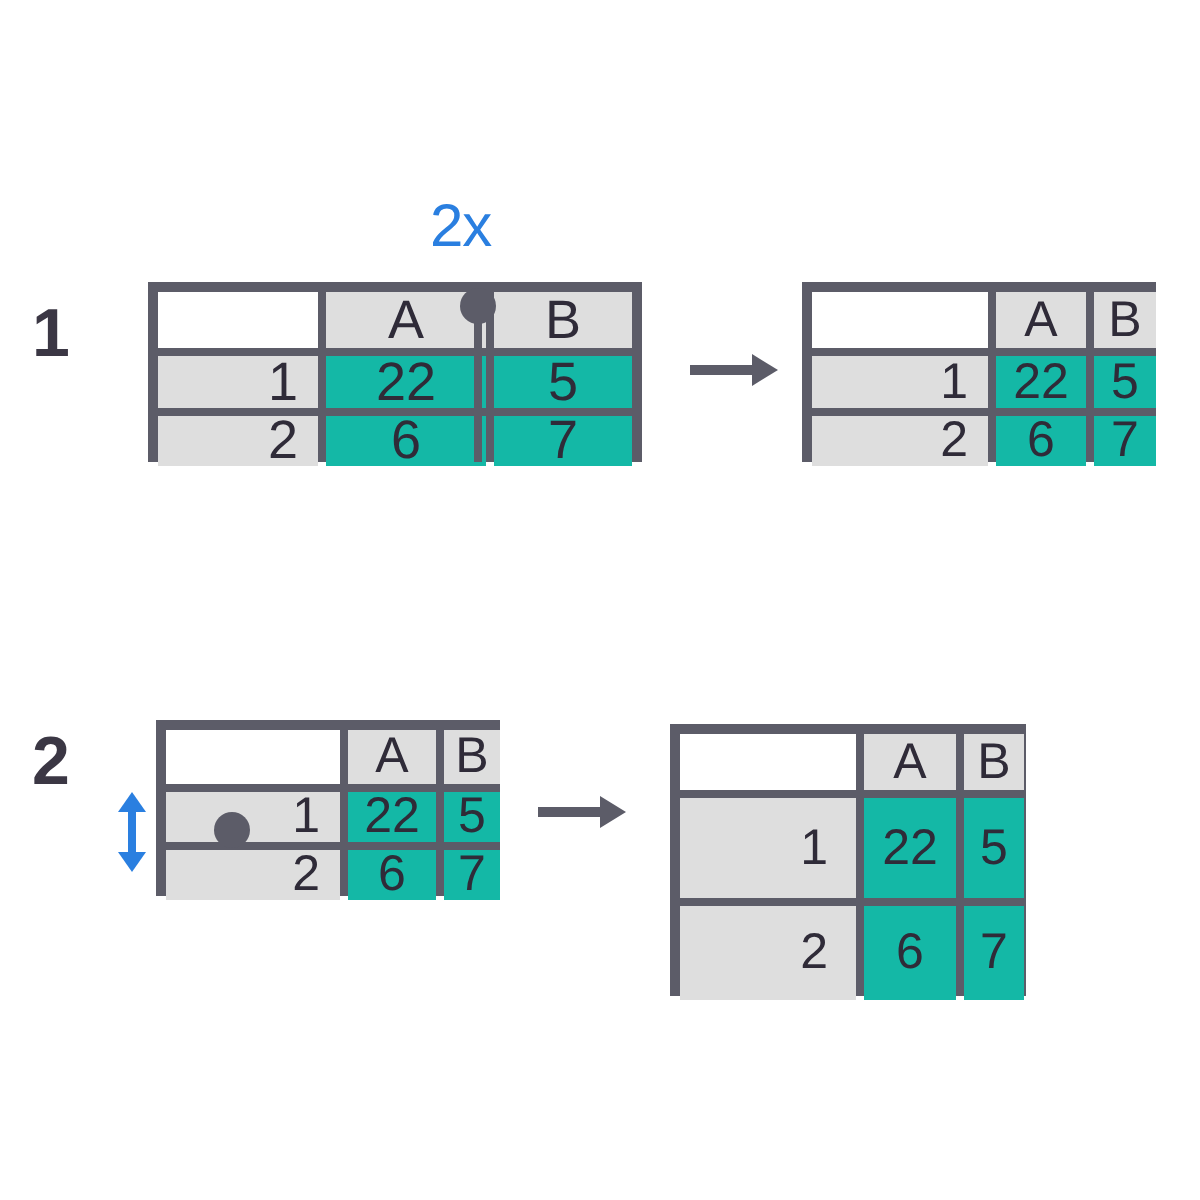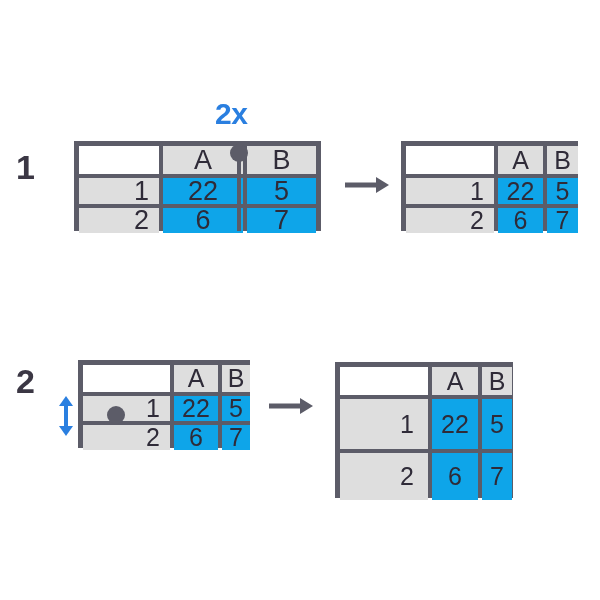--- a/index.html
+++ b/index.html
@@ -44,21 +44,21 @@
     display: flex;
     align-items: center;
     justify-content: center;
     color: #2f2b38;
     line-height: 1;
     overflow: hidden;
   }
   .c-blank  { background: #ffffff; }
   .c-head   { background: #dedede; }
   .c-rowhdr { background: #dedede; }
-  .c-data   { background: #0ea5e9; }
+  .c-data   { background: #14b8a6; }
 
   
   .rowhdr-right { justify-content: flex-end; padding-right: 10px; }
 
   
   #table-1-before {
     left: 74px; top: 141px; width: 247px; height: 90px;
     grid-template-columns: 80px 80px 69px;
     grid-template-rows: 28px 26px 25px;
   }
@@ -97,21 +97,21 @@
   }
   #arrow-step-1 { left: 344px; top: 174px; }
   #arrow-step-2 { left: 268px; top: 395px; }
 
   
   #label-2x {
     position: absolute;
     left: 215px;
     top: 99px;
     font-size: 30px;
-    font-weight: 700;
+    font-weight: 400;
     color: #2a7fe0;
     line-height: 1;
     letter-spacing: -0.5px;
   }
 
   
   #handle-column-resize {
     position: absolute;
     left: 230px;
     top: 144px;

